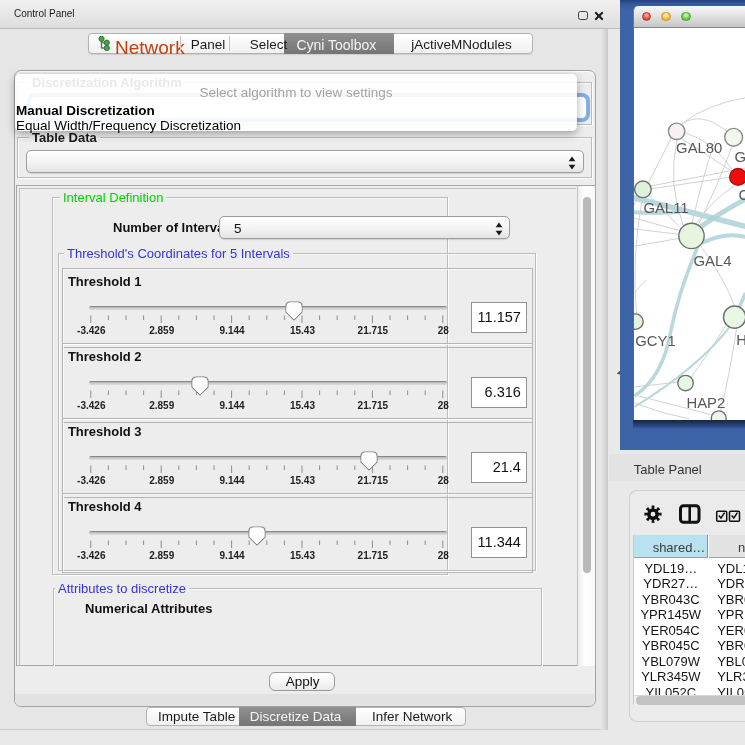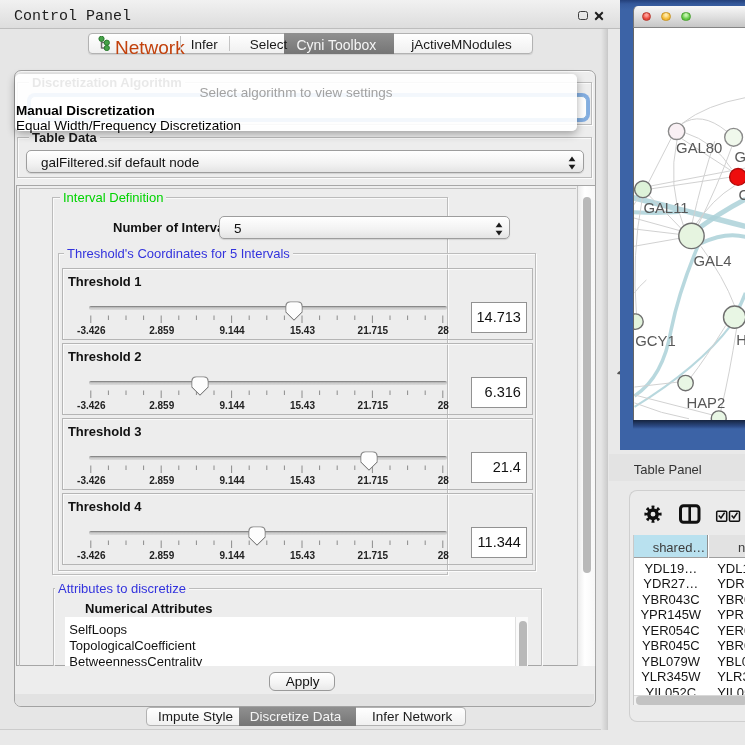--- a/index.html
+++ b/index.html
@@ -5,70 +5,69 @@
   * { margin:0; padding:0; box-sizing:border-box; }
   html,body { width:745px; height:745px; overflow:hidden; }
   body { font-family:"Liberation Sans", sans-serif; background:#e9e9e9; position:relative; }
   .abs { position:absolute; }
   .b13 { font-weight:bold; font-size:13px; color:#111;margin-left:28px; }
   .etched { border:1px solid #bcbcbc; box-shadow:inset 1px 1px 0 rgba(255,255,255,.7), 1px 1px 0 rgba(255,255,255,.8); }
   .gtitle { position:absolute; top:-7px; background:#ededed; padding:0 3px; font-size:13px; line-height:14px; white-space:nowrap; }
   .combo { position:absolute; border:1px solid #9d9d9d; border-radius:5px; background:linear-gradient(#ffffff,#f2f2f2 60%,#e4e4e4); box-shadow:0 1px 1px rgba(0,0,0,.12); }
   .combo .ctext { position:absolute; left:14px; top:3.5px; font-size:13.5px; color:#111; }
   .carr { position:absolute; }
-  .tpanel { position:absolute; left:62.4px; width:470.6px; height:72px; border:1px solid #b5b5b5; box-shadow:inset 1px 1px 0 rgba(255,255,255,.7); }
+  .tpanel { position:absolute; left:62.4px; width:470.6px; height:80px; border:1px solid #b5b5b5; box-shadow:inset 1px 1px 0 rgba(255,255,255,.7); }
   .ttitle { position:absolute; left:4.5px; top:5px; font-weight:bold; font-size:13px; color:#111; }
   .track { position:absolute; left:25.5px; top:37.2px; width:358px; height:4.6px; border-radius:2.3px; background:linear-gradient(#6e6e6e,#b9b9b9 35%,#dcdcdc 80%,#cfcfcf); }
   .slbl { position:absolute; top:56.6px; font-size:10px; font-weight:bold; color:#222; transform:translateX(-50%); white-space:nowrap; }
   .vbox { position:absolute; left:408px; top:33.6px; width:55.5px; height:30.8px; background:#fff; border:1.5px solid #929292; font-size:14.5px; color:#111; text-align:right; padding-right:5px; line-height:28px; }
   .thumb { position:absolute; top:32.8px; width:18px; height:20px; }
   .ticks { position:absolute; left:24.1px; top:46px; }
   .row1 { font-size:13px; color:#151515; position:absolute; white-space:nowrap; transform:translateX(-50%); }
 </style>
 </head>
 <body>
 
 <div class="abs" style="left:0;top:0;width:621px;height:29px;background:linear-gradient(#f1f1f1,#dddddd);border-bottom:1px solid #bdbdbd;"></div>
-<div class="abs" style="left:14px;top:8px;font-size:15px;color:#1c1c1c;font-family:Liberation Mono, monospace;">Control Panel</div>
+<div class="abs" style="left:14px;top:8px;font-size:10px;color:#1c1c1c;">Control Panel</div>
 <div class="abs" style="left:578px;top:10.5px;width:9.5px;height:9.5px;border:1.7px solid #3c3c3c;border-radius:2.5px;"></div>
 <svg class="abs" style="left:594px;top:11px;" width="10" height="10" viewBox="0 0 10 10">
     <path d="M0.6 1.9 L1.9 0.6 L5 3.4 L8.1 0.6 L9.4 1.9 L6.6 5 L9.4 8.1 L8.1 9.4 L5 6.6 L1.9 9.4 L0.6 8.1 L3.4 5 Z" fill="#1f1f1f"></path>
   </svg>
 
 <div class="abs" style="left:0;top:29px;width:608px;height:701px;background:#e6e6e6;border-bottom:1px solid #cccccc;"></div>
 
 <div class="abs" style="left:88px;top:32.8px;width:444.6px;height:21.4px;background:linear-gradient(#ffffff,#f0f0f0);border:1px solid #b2b2b2;border-radius:4px;box-shadow:0 1px 1px rgba(0,0,0,.1);"></div>
 <div class="abs" style="left:284.4px;top:32.8px;width:109.6px;height:21.4px;background:linear-gradient(#909090,#757575);"></div>
 <svg class="abs" style="left:97px;top:36px;" width="14" height="15" viewBox="0 0 14 15">
   <path d="M4.5 3 L4.5 12.5 M4.5 6.5 L9 6.5 M4.5 12 L9 12" stroke="#6a6a6a" stroke-width="1.4" fill="none"></path>
   <circle cx="4.5" cy="2.8" r="2.6" fill="#46a349" stroke="#2c7a30" stroke-width="1"></circle>
   <circle cx="9.8" cy="6.7" r="2.6" fill="#46a349" stroke="#2c7a30" stroke-width="1"></circle>
   <circle cx="9.8" cy="12" r="2.6" fill="#46a349" stroke="#2c7a30" stroke-width="1"></circle>
 </svg>
 <div class="abs" style="left:115px;top:37px;font-size:19px;color:#c2410c;">Network</div>
 <div class="abs" style="left:179.8px;top:36px;width:1px;height:15px;background:#c4c4c4;"></div>
-<div class="abs" style="left:190.7px;top:37px;font-size:13.5px;color:#1a1a1a;">Infer</div>
+<div class="abs" style="left:190.7px;top:37px;font-size:13.5px;color:#1a1a1a;">Panel</div>
 <div class="abs" style="left:228.7px;top:36px;width:1px;height:15px;background:#c4c4c4;"></div>
 <div class="abs" style="left:240.8px;top:37px;font-size:13.5px;color:#1a1a1a;margin-left:9px;">Select</div>
 <div class="abs" style="left:296.4px;top:37px;font-size:14px;color:#f5f5f5;">Cyni Toolbox</div>
 <div class="abs" style="left:411.2px;top:37px;font-size:13.5px;color:#1a1a1a;">jActiveMNodules</div>
 
 <div class="abs" style="left:13.5px;top:70px;width:582.5px;height:637px;border:1.3px solid #a2a2a2;border-radius:7px;background:#ededed;box-shadow:inset 0 1px 0 rgba(255,255,255,.8);"></div>
 <div class="abs" style="left:15px;top:694px;width:579px;height:11.5px;background:#e2e2e2;border-radius:0 0 6px 6px;"></div>
 
 <div class="abs etched" style="left:17px;top:82px;width:575px;height:43px;">
   <span class="gtitle" style="left:11px;font-weight:bold;color:#1a1a1a;">Discretization Algorithm</span>
 </div>
 <div class="abs" style="left:30px;top:96px;width:557px;height:23px;border-radius:5px;background:#fff;border:1px solid #88b3dd;box-shadow:0 0 0 3px rgba(74,139,216,.65);"></div>
 
 <div class="abs etched" style="left:17px;top:137px;width:575px;height:41px;">
   <span class="gtitle" style="left:11px;font-weight:bold;color:#1a1a1a;">Table Data</span>
 </div>
 <div class="combo" style="left:26px;top:150px;width:557.5px;height:23px;">
-  <span class="ctext">galFiltered.sif default node</span>
   <svg class="carr" style="right:6.5px;top:4.5px;" width="8" height="14" viewBox="0 0 8 14">
       <path d="M4 0.5 L7.4 5.2 L0.6 5.2 Z" fill="#1c1c1c"></path>
       <path d="M4 13.5 L7.4 8.8 L0.6 8.8 Z" fill="#1c1c1c"></path>
     </svg>
 </div>
 
 <div class="abs" style="left:15.5px;top:185px;width:580px;height:481px;border:1px solid #a6a6a6;background:#ededed;"></div>
 
 <div class="abs" style="left:19px;top:188px;width:556.5px;height:478px;border-left:1px solid #bdbdbd;border-top:1px solid #bdbdbd;"></div>
 
@@ -97,21 +96,21 @@
   <div class="slbl" style="left:27.9px;">-3.426</div>
   <div class="slbl" style="left:98.3px;">2.859</div>
   <div class="slbl" style="left:168.7px;">9.144</div>
   <div class="slbl" style="left:239.1px;">15.43</div>
   <div class="slbl" style="left:309.5px;">21.715</div>
   <div class="slbl" style="left:379.9px;">28</div>
   <svg class="thumb" style="left:222.1px;" width="18" height="20" viewBox="0 0 18 20">
       <path d="M1 11 L1 5 Q1 1 5 1 L13 1 Q17 1 17 5 L17 11 L9 19 Z" fill="#fdfdfd" stroke="#848484" stroke-width="1.2"></path>
       <path d="M2 11 L2 5.5 Q2 2 5.5 2 L12.5 2 Q16 2 16 5.5 L16 11 L9 17.8 Z" fill="none" stroke="#ffffff" stroke-width="1"></path>
     </svg>
-  <div class="vbox">14.713</div>
+  <div class="vbox">11.157</div>
 </div>
 
 <div class="tpanel" style="top:342.6px;">
   <div class="ttitle">Threshold 2</div>
   <div class="track"></div>
   <svg class="ticks" width="362" height="9" viewBox="0 0 362 9">
     <path d="M3.8 0.5 V8 M21.4 0.5 V5 M39.0 0.5 V5 M56.6 0.5 V5 M74.2 0.5 V8 M91.8 0.5 V5 M109.4 0.5 V5 M127.0 0.5 V5 M144.6 0.5 V8 M162.2 0.5 V5 M179.8 0.5 V5 M197.4 0.5 V5 M215.0 0.5 V8 M232.6 0.5 V5 M250.2 0.5 V5 M267.8 0.5 V5 M285.4 0.5 V8 M303.0 0.5 V5 M320.6 0.5 V5 M338.2 0.5 V5 M355.8 0.5 V8" stroke="#8c8c8c" stroke-width="1"></path>
   </svg>
   <div class="slbl" style="left:27.9px;">-3.426</div>
   <div class="slbl" style="left:98.3px;">2.859</div>
@@ -162,38 +161,31 @@
       <path d="M2 11 L2 5.5 Q2 2 5.5 2 L12.5 2 Q16 2 16 5.5 L16 11 L9 17.8 Z" fill="none" stroke="#ffffff" stroke-width="1"></path>
     </svg>
   <div class="vbox">11.344</div>
 </div>
 
 <div class="abs" style="left:15.5px;top:186px;width:580px;height:479.5px;overflow:hidden;">
   <div class="abs etched" style="left:37.5px;top:402px;width:488.6px;height:120px;">
     <span class="gtitle" style="left:1px;color:#3333dd;">Attributes to discretize</span>
   </div>
   <div class="abs b13" style="left:41.5px;top:414.5px;">Numerical Attributes</div>
-  <div class="abs" style="left:49.8px;top:431.4px;width:463.2px;height:60px;background:#ffffff;">
-    <div style="position:absolute;left:4px;top:5px;font-size:13px;color:#111;">SelfLoops</div>
-    <div style="position:absolute;left:4px;top:21px;font-size:13px;color:#111;">TopologicalCoefficient</div>
-    <div style="position:absolute;left:4px;top:37px;font-size:13px;color:#111;">BetweennessCentrality</div>
-    <div style="position:absolute;right:0;top:0;width:13.5px;height:60px;background:#fafafa;border-left:1px solid #e0e0e0;"></div>
-    <div style="position:absolute;right:1.5px;top:3.5px;width:7.5px;height:60px;background:#b9b9b9;border-radius:4px;"></div>
-  </div>
 </div>
 
 <div class="abs" style="left:576.5px;top:186px;width:18px;height:479.5px;background:linear-gradient(90deg,#ececec,#ffffff 40%,#f7f7f7);border-left:1px solid #c2c2c2;"></div>
 <div class="abs" style="left:583px;top:197px;width:8px;height:376px;background:#b9b9b9;border-radius:4px;"></div>
 
 <div class="abs" style="left:268.9px;top:671.8px;width:66.4px;height:19.5px;border:1px solid #9a9a9a;border-radius:6px;background:linear-gradient(#ffffff,#f5f5f5 55%,#e9e9e9);"></div>
 <div class="abs" style="left:285.7px;top:674.3px;font-size:13.5px;color:#111;">Apply</div>
 
 <div class="abs" style="left:145.6px;top:707.4px;width:320.4px;height:18.3px;background:linear-gradient(#ffffff,#f0f0f0);border:1px solid #b2b2b2;border-radius:4px;"></div>
 <div class="abs" style="left:238.8px;top:707.4px;width:117.4px;height:18.3px;background:linear-gradient(#909090,#757575);"></div>
-<div class="abs" style="left:158.1px;top:709px;font-size:13.5px;color:#1a1a1a;">Impute Style</div>
+<div class="abs" style="left:158.1px;top:709px;font-size:13.5px;color:#1a1a1a;">Impute Table</div>
 <div class="abs" style="left:249.7px;top:709px;font-size:13.5px;color:#f5f5f5;">Discretize Data</div>
 <div class="abs" style="left:372px;top:709px;font-size:13.5px;color:#1a1a1a;">Infer Network</div>
 
 <div class="abs" style="left:600.5px;top:29px;width:7.5px;height:701px;background:linear-gradient(90deg,#e6e6e6,#cecece 85%,#c6c6c6);"></div>
 
 <svg class="abs" style="left:615.5px;top:368.5px;" width="8" height="9" viewBox="0 0 8 9">
     <path d="M1 5 Q2 1.5 6.5 1.5 L6.5 4 L4.5 5.5 Z" fill="#555"></path>
   </svg>
 
 <div class="abs" style="left:620px;top:0;width:125px;height:449.5px;background:linear-gradient(#24407a,#35599b 4px,#3c63a6 10px,#3c63a6);"></div>

